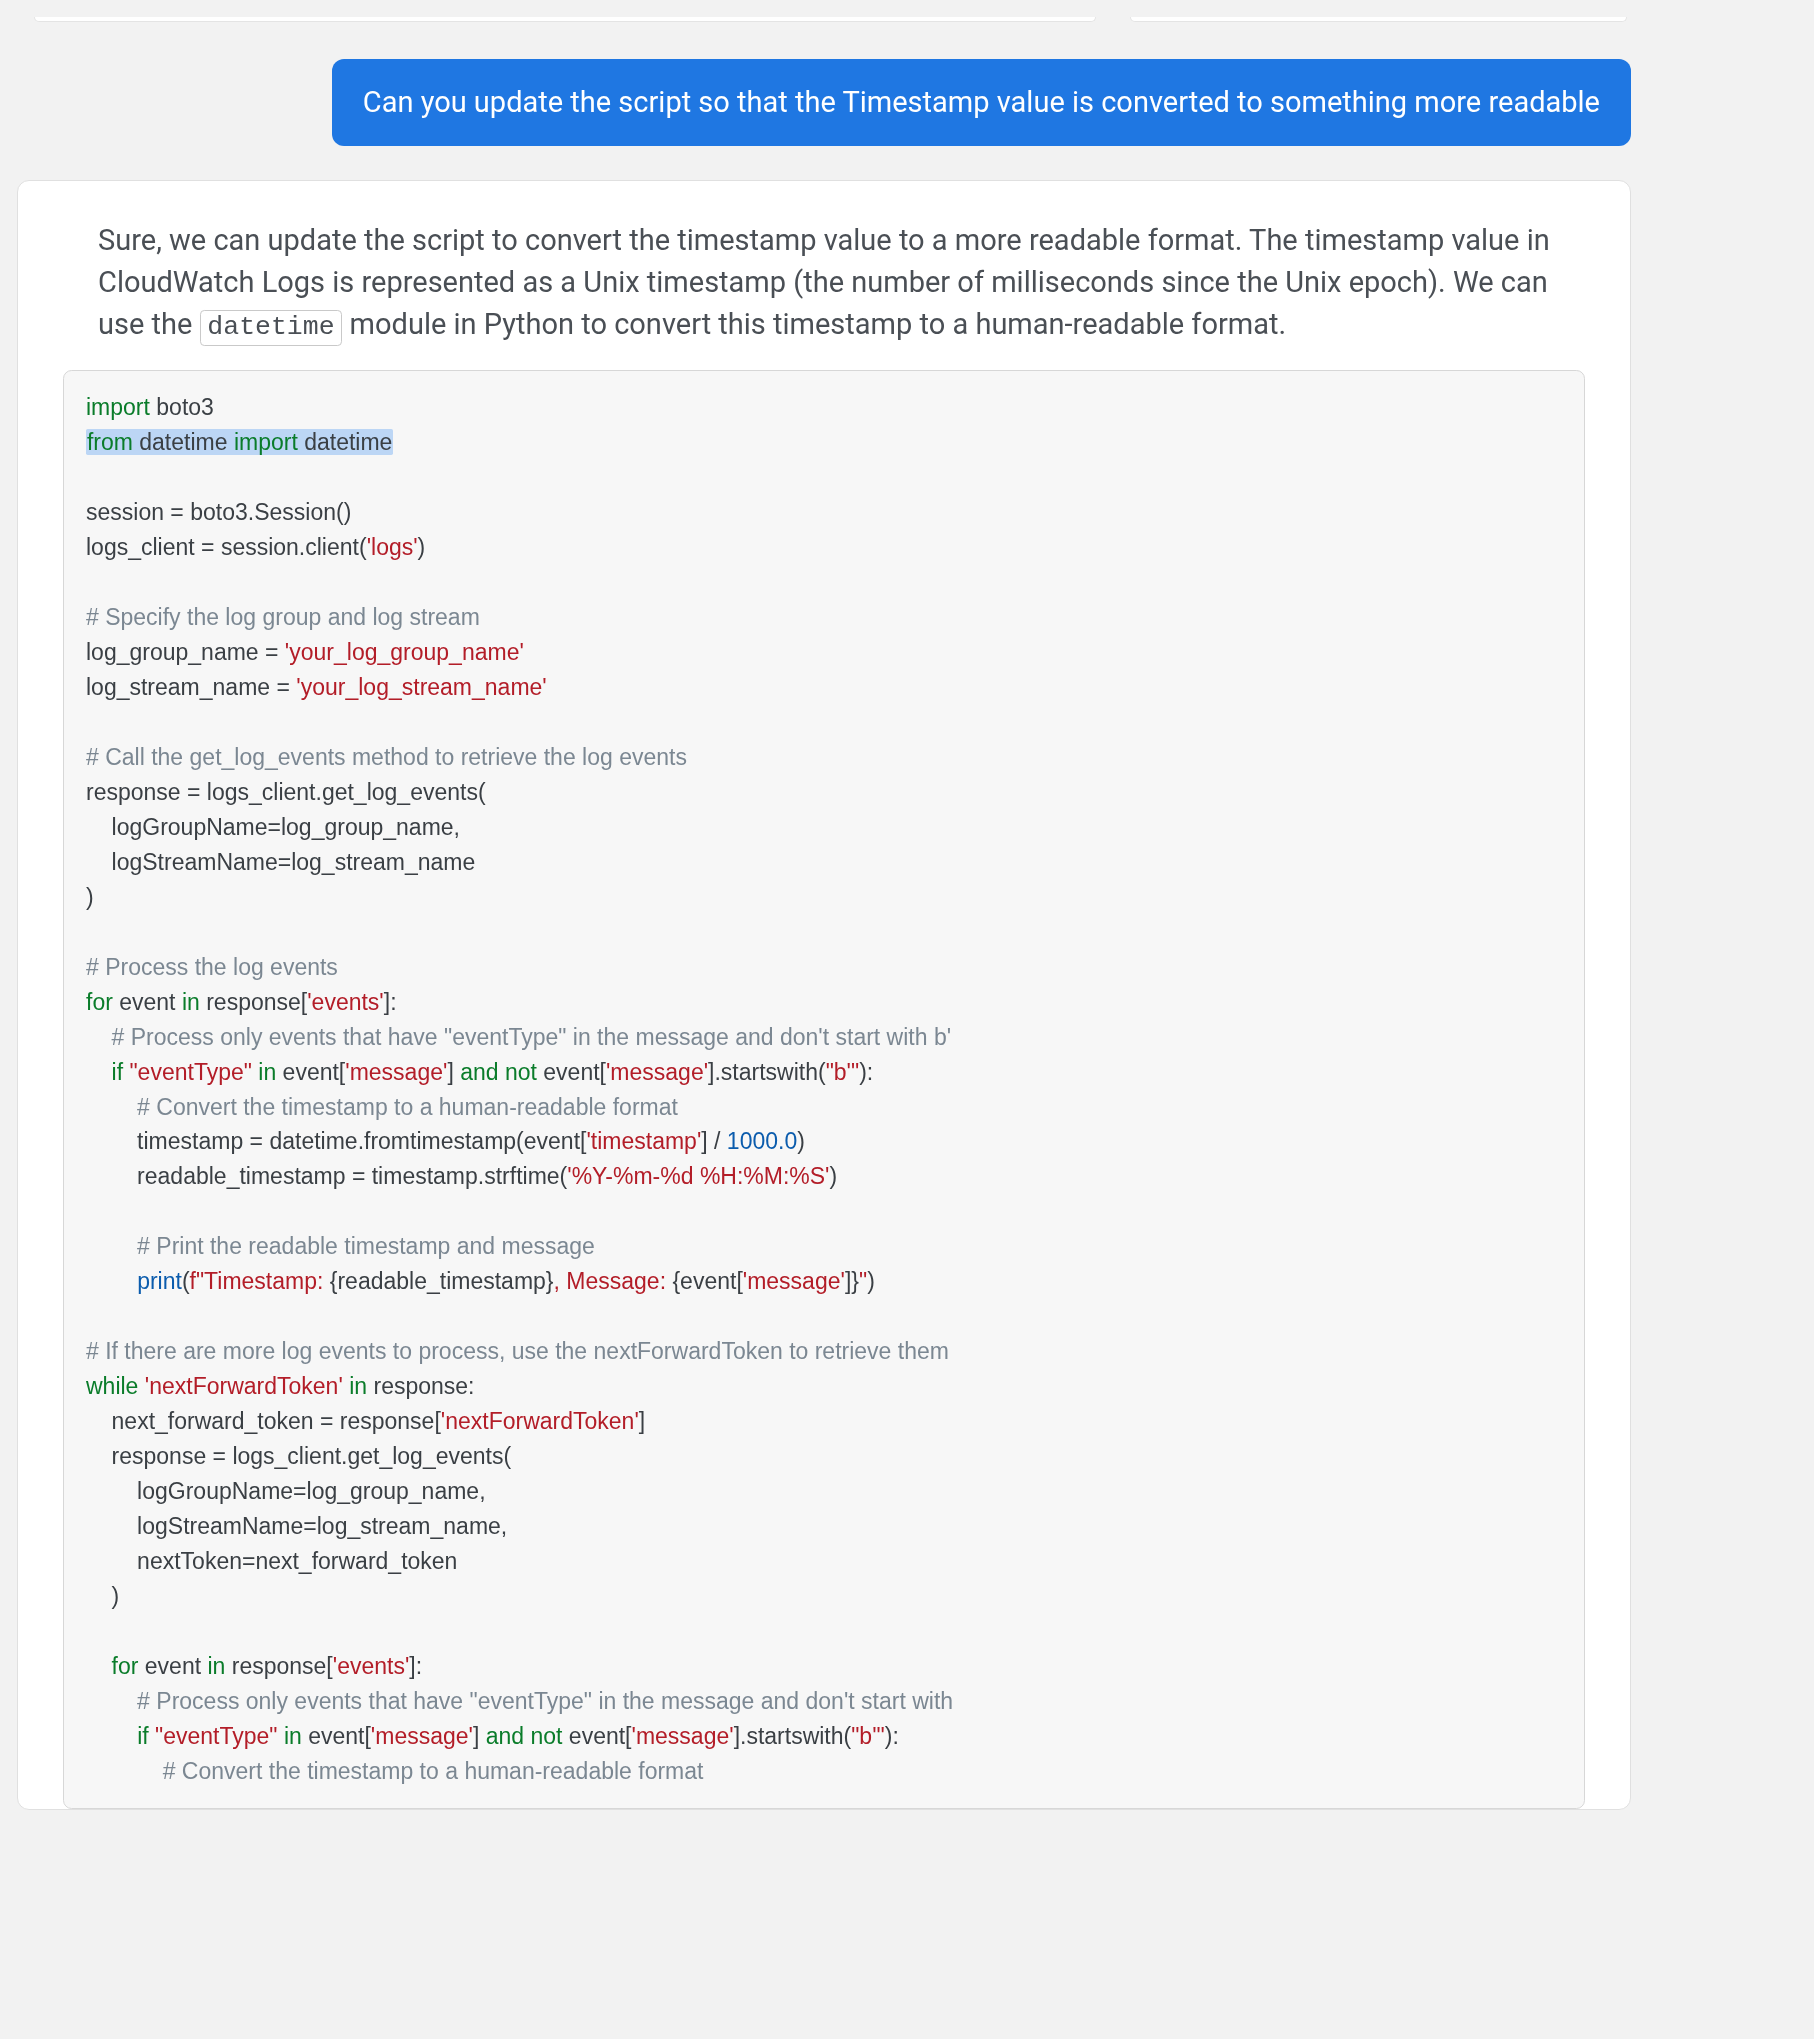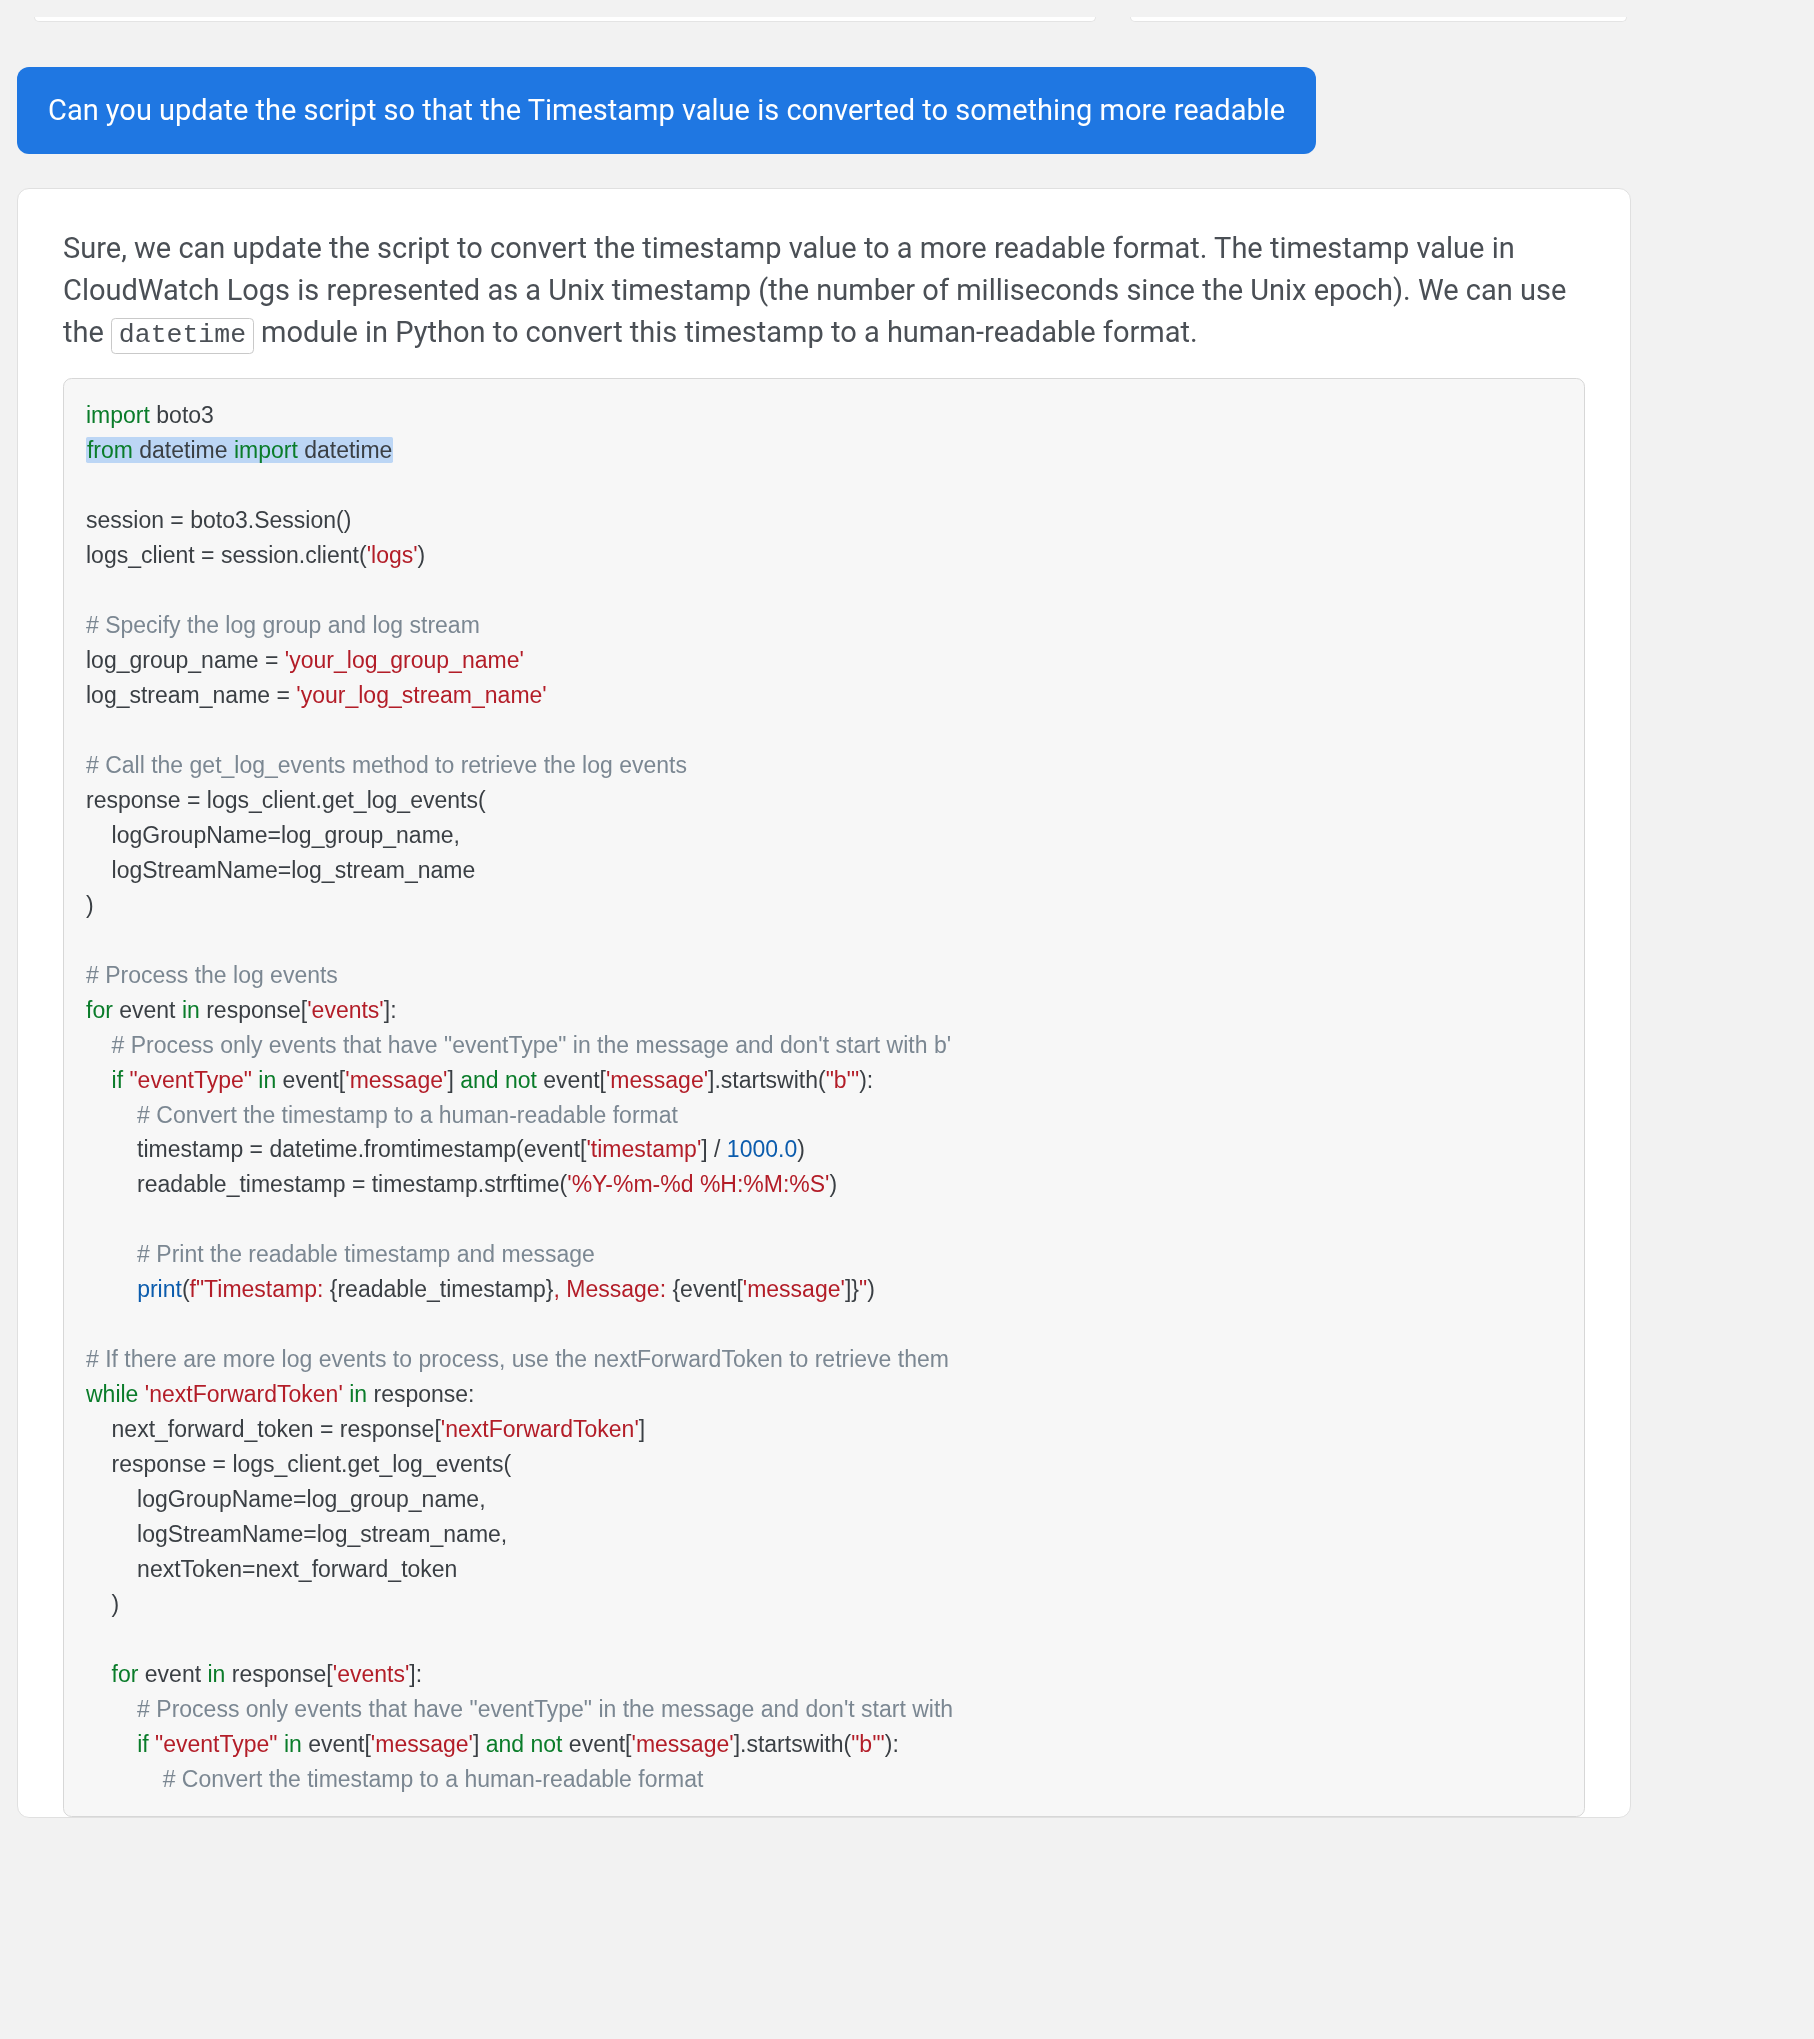--- a/index.html
+++ b/index.html
@@ -28,24 +28,24 @@
     border-top: none;
     border-radius: 0 0 5.1px 5.1px;
     flex: 1;
     height: 5.1px;
   }
   .top-strip .seg.right {
     flex: 0 0 497px;
   }
   .user-row {
     display: flex;
-    justify-content: flex-start;
+    justify-content: flex-end;
     padding-right: 167px;
     margin-bottom: 34px;
-    margin-top: 26px;
+    margin-top: 18px;
   }
   .user-bubble {
     background: #1f77e2;
     color: #fff;
     font-size: 29px;
     padding: 24px 31px;
     border-radius: 12px;
     max-width: 1335px;
     line-height: 1.35;
   }
@@ -55,21 +55,21 @@
     border-radius: 12px;
     margin-right: 167px;
     padding: 38px 45px 0 45px;
     overflow: hidden;
   }
   .assistant-text {
     font-size: 29px;
     color: #4a4f55;
     line-height: 1.45;
   }
-  .assistant-text p { margin-bottom: 19px; }
+  .assistant-text p { margin-bottom: 19px; margin-left: 35px; }
   .inline-code {
     font-family: "SFMono-Regular", Consolas, "Liberation Mono", Menlo, monospace;
     font-size: 26.5px;
     border: 0.9px solid #c9c9c9;
     border-radius: 4.3px;
     padding: 0.9px 6.8px 2.6px 6.8px;
     color: #4a4f55;
     background: #fff;
   }
   .code-block {

